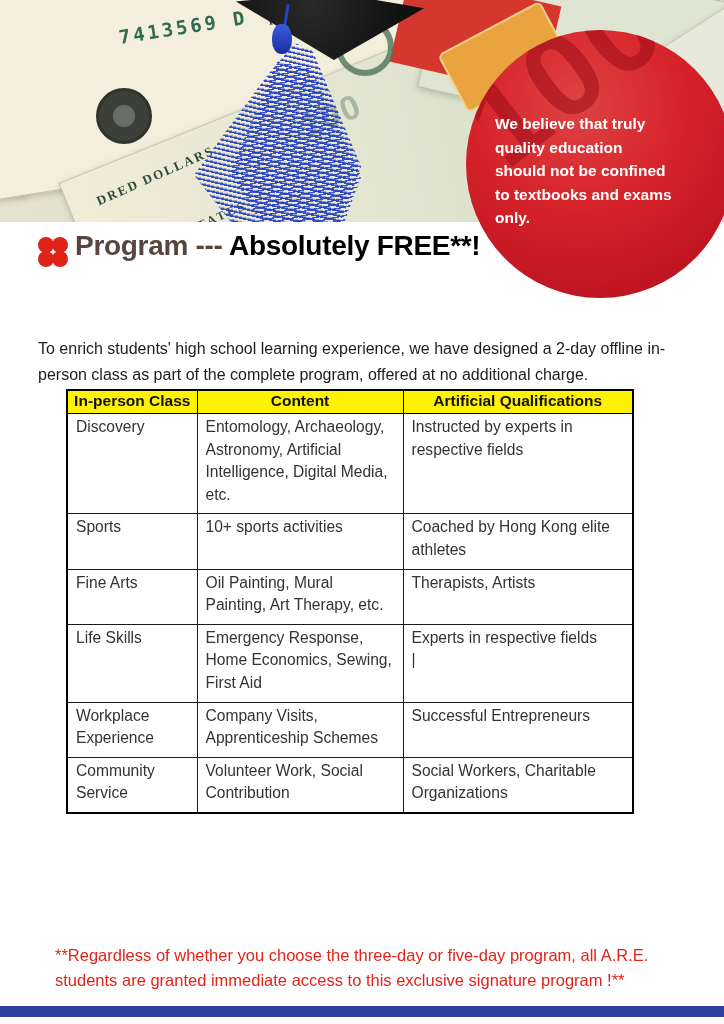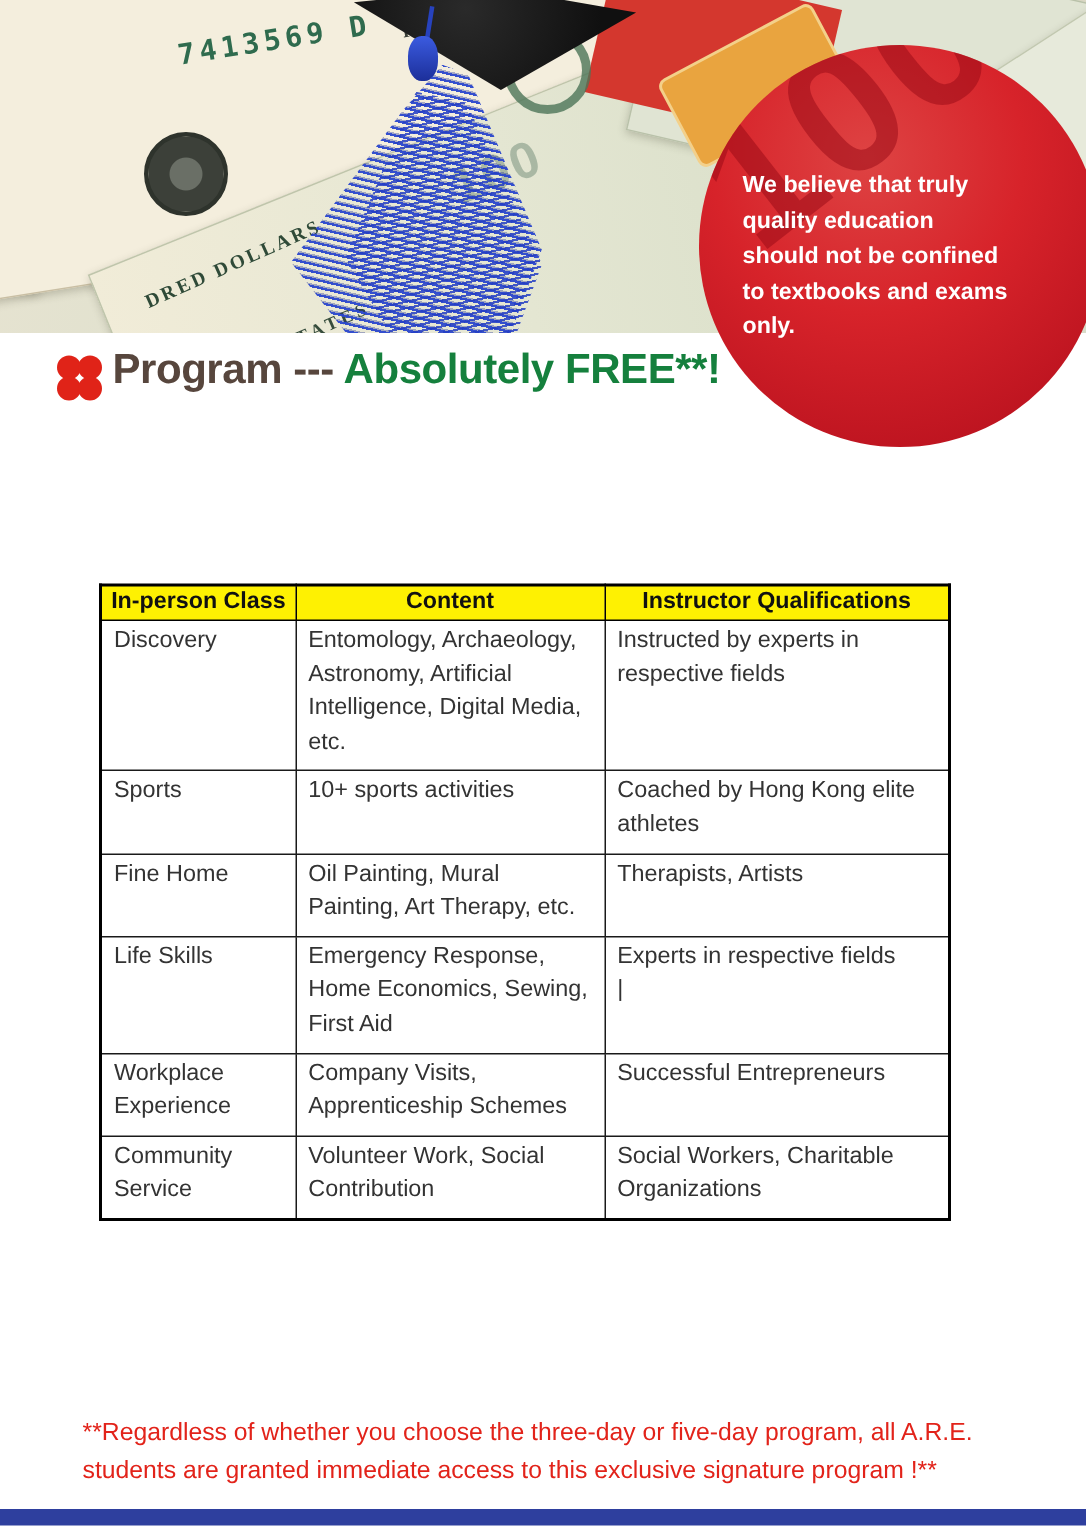--- a/index.html
+++ b/index.html
@@ -59,21 +59,21 @@
          line-height:23.5px;font-weight:bold;white-space:pre-line;}
 
   
   .title-block{position:absolute;left:38px;top:228px;z-index:7;}
   .dots{position:absolute;left:0;top:9px;width:32px;height:32px;}
   .dots i{position:absolute;width:16px;height:16px;border-radius:50%;background:#e02318;}
   .dots i:nth-child(1){left:0;top:0;} .dots i:nth-child(2){left:14px;top:0;}
   .dots i:nth-child(3){left:0;top:14px;} .dots i:nth-child(4){left:14px;top:14px;}
   .title-text{margin-left:37px;font-size:28px;line-height:35px;font-weight:bold;
               letter-spacing:-.3px;color:#57463d;}
-  .title-red{color:#15803d;}
+  .title-red{color:#000000;}
 
   
   .intro{position:absolute;left:38px;top:320px;width:660px;font-size:16px;line-height:25.5px;color:#1d1d1d;}
 
   
   .tbl-wrap{position:absolute;left:66px;top:389px;}
   table.program{border-collapse:collapse;table-layout:fixed;width:566px;border:2px solid #000;}
   table.program th{background:#fef102;border:1px solid #000;font-size:15.5px;font-weight:bold;
                    color:#111;text-align:center;padding:1px 4px 3px;}
   table.program td{border:1px solid #1a1a1a;font-size:15.6px;line-height:22.6px;color:#333;
@@ -129,48 +129,49 @@
         <i></i>
         <i></i>
         <i></i>
         <i></i>
       </div>
     <div class="title-text">
       <div><span>Program --- </span><span class="title-red">Absolutely FREE**!</span></div>
     </div>
   </div>
 
+  <p class="intro">To enrich students' high school learning experience, we have designed a 2-day offline in-person class as part of the complete program, offered at no additional charge.</p>
 
   <div class="tbl-wrap">
     <table class="program">
       <colgroup>
           <col class="c1">
           <col class="c2">
           <col class="c3">
         </colgroup>
       <thead>
         <tr>
           <th>In-person Class</th>
           <th>Content</th>
-          <th>Instructor Qualifications</th>
+          <th>Artificial Qualifications</th>
         </tr>
       </thead>
       <tbody>
         <tr>
           <td>Discovery</td>
           <td>Entomology, Archaeology, Astronomy, Artificial Intelligence, Digital Media, etc.</td>
           <td>Instructed by experts in respective fields</td>
         </tr>
         <tr>
           <td>Sports</td>
           <td>10+ sports activities</td>
           <td>Coached by Hong Kong elite athletes</td>
         </tr>
         <tr>
-          <td>Fine Home</td>
+          <td>Fine Arts</td>
           <td>Oil Painting, Mural Painting, Art Therapy, etc.</td>
           <td>Therapists, Artists</td>
         </tr>
         <tr>
           <td>Life Skills</td>
           <td>Emergency Response, Home Economics, Sewing, First Aid</td>
           <td>Experts in respective fields
 |</td>
         </tr>
         <tr>

